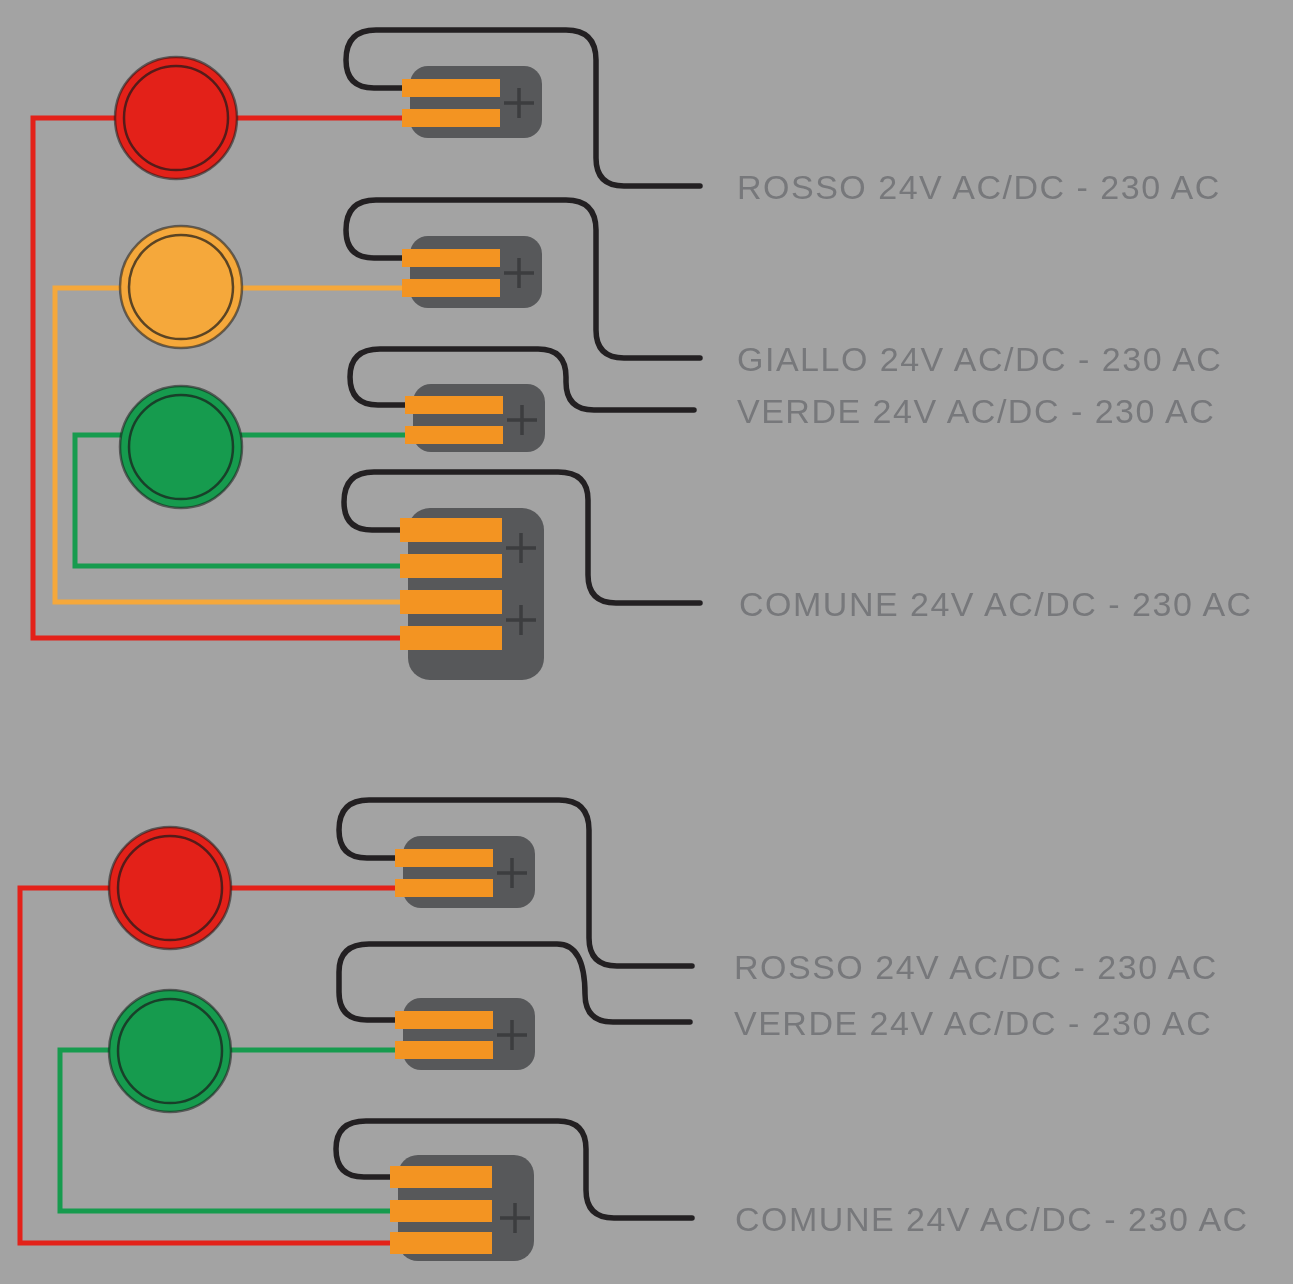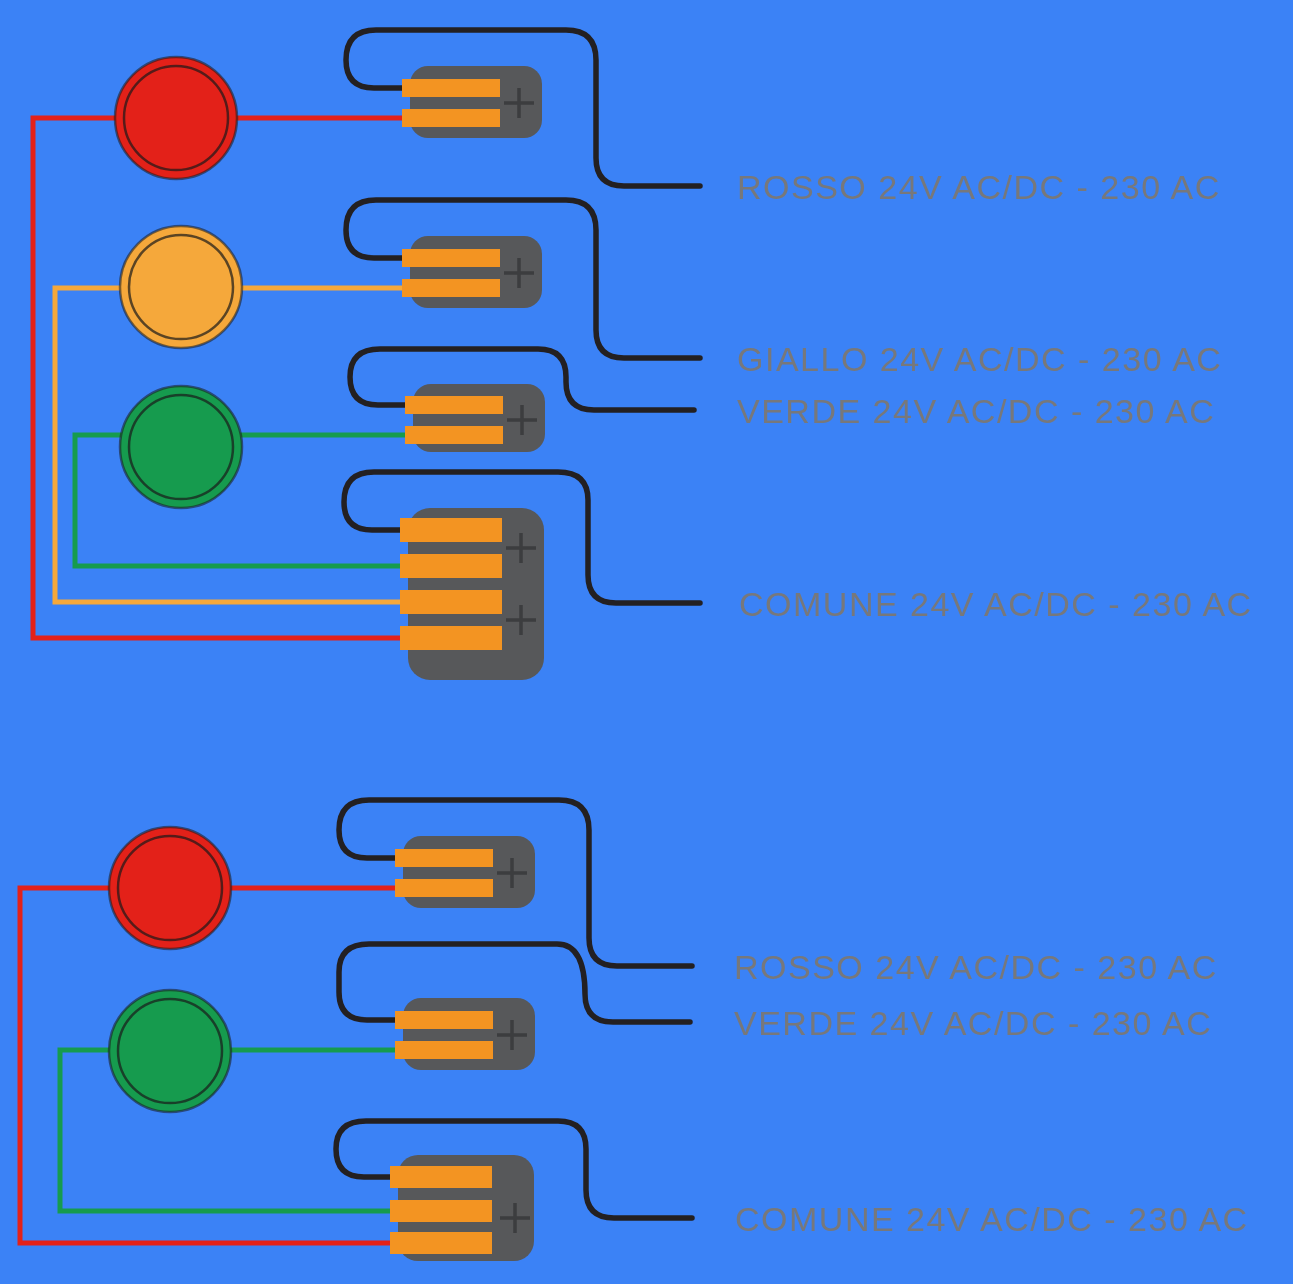--- a/index.html
+++ b/index.html
@@ -3,21 +3,21 @@
 <meta charset="utf-8">
 <style>
   html, body {
     margin: 0;
     padding: 0;
     background: #ffffff;
   }
   .page {
     width: 1293px;
     height: 1284px;
-    background: #3b82f6;
+    background: #a3a3a3;
     overflow: hidden;
   }
   svg { display: block; }
   .wire {
     fill: none;
     stroke-width: 5;
     stroke-linejoin: miter;
   }
   .black-wire {
     fill: none;

